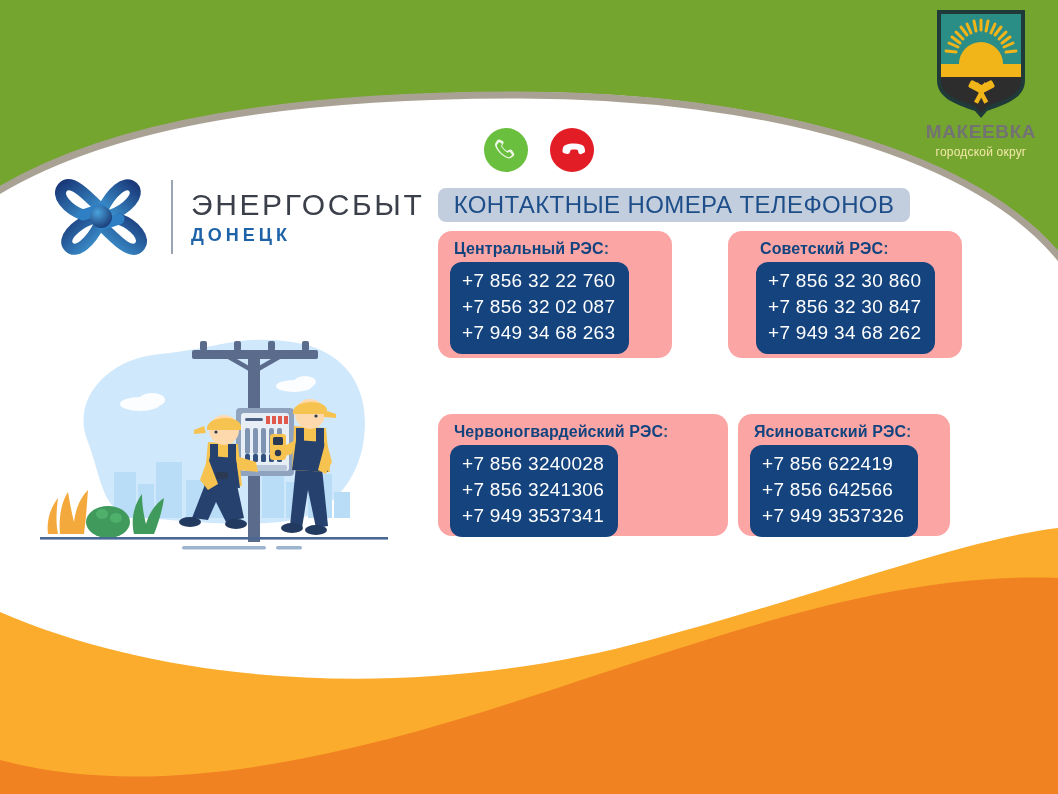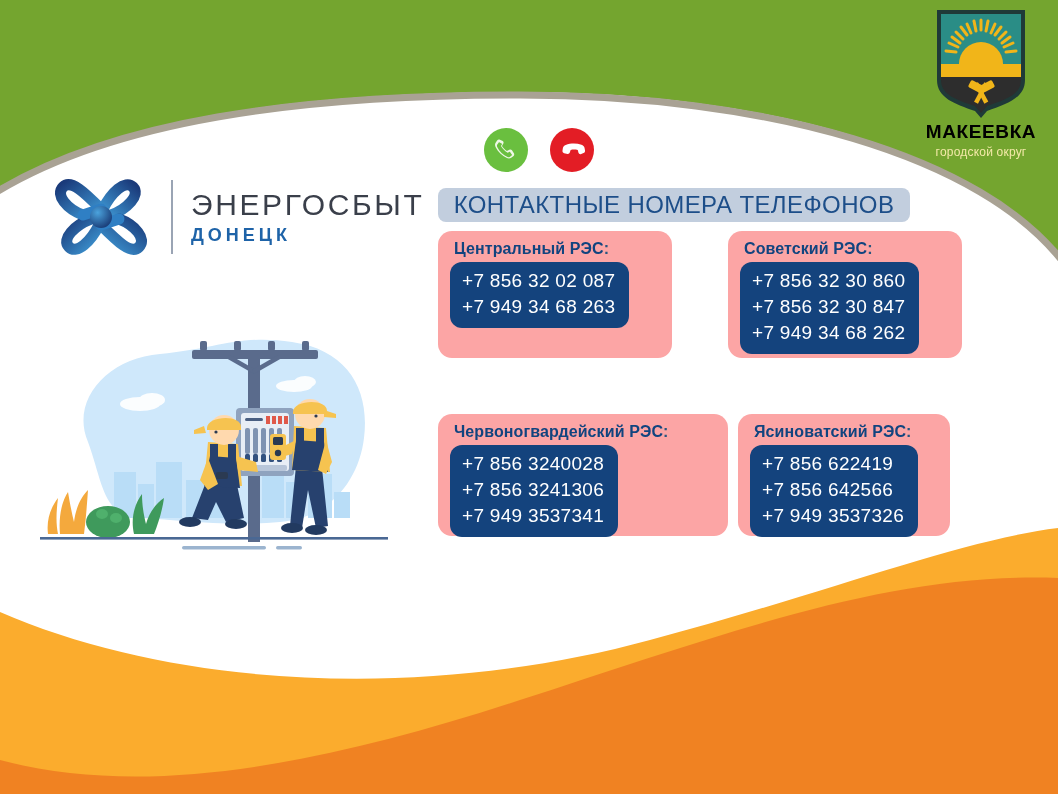--- a/index.html
+++ b/index.html
@@ -18,21 +18,21 @@
 
   
   .emblem-block{
     position:absolute;left:906px;top:6px;width:150px;height:166px;
     display:flex;flex-direction:column;align-items:center;
     z-index:30;
   }
   .emblem-shield{width:96px;height:112px;display:block;}
   .emblem-city{
     margin-top:4px;
-    font-size:19px;font-weight:bold;color:#000000;letter-spacing:.6px;
+    font-size:19px;font-weight:bold;color:#737373;letter-spacing:.6px;
     font-family:"Liberation Sans",sans-serif;line-height:1;
   }
   .emblem-sub{
     margin-top:5px;font-size:12px;color:#f4e9a8;letter-spacing:.2px;line-height:1;
   }
 
   
   .call-icons{
     position:absolute;left:484px;top:124px;width:110px;height:52px;
     display:flex;gap:22px;align-items:center;z-index:25;
@@ -87,21 +87,21 @@
     margin-left:12px;padding:6px 14px 8px 12px;
     display:inline-block;
   }
   .num-box div{
     color:#ffffff;font-size:19px;line-height:1.36;letter-spacing:.3px;
     font-family:"Liberation Sans",sans-serif;white-space:nowrap;
   }
 
   
   #card-0{left:438px;top:231px;width:234px;height:127px;}
-  #card-1{left:728px;top:231px;width:234px;height:127px;}
+  #card-1{left:728px;top:231px;width:234px;height:127px;padding-left:16px;}
   #card-2{left:438px;top:414px;width:290px;height:122px;}
   #card-3{left:738px;top:414px;width:212px;height:122px;}
   #card-2 .num-box div,#card-3 .num-box div{font-size:19px;}
 </style>
 </head>
 <body>
 
 <div id="stage">
 
   <svg class="bg-svg" viewBox="0 0 1058 794" preserveAspectRatio="none">
@@ -349,20 +349,21 @@
 
   <div class="title-banner">
     <span>КОНТАКТНЫЕ НОМЕРА ТЕЛЕФОНОВ</span>
   </div>
 
   <div class="card" id="card-0">
     <div class="card-title">
       <span>Центральный РЭС</span><span class="colon">:</span>
     </div>
     <div class="num-box">
+      <div>+7 856 32 22 760</div>
       <div>+7 856 32 02 087</div>
       <div>+7 949 34 68 263</div>
     </div>
   </div>
 
   <div class="card" id="card-1">
     <div class="card-title">
       <span>Советский РЭС</span><span class="colon">:</span>
     </div>
     <div class="num-box">

